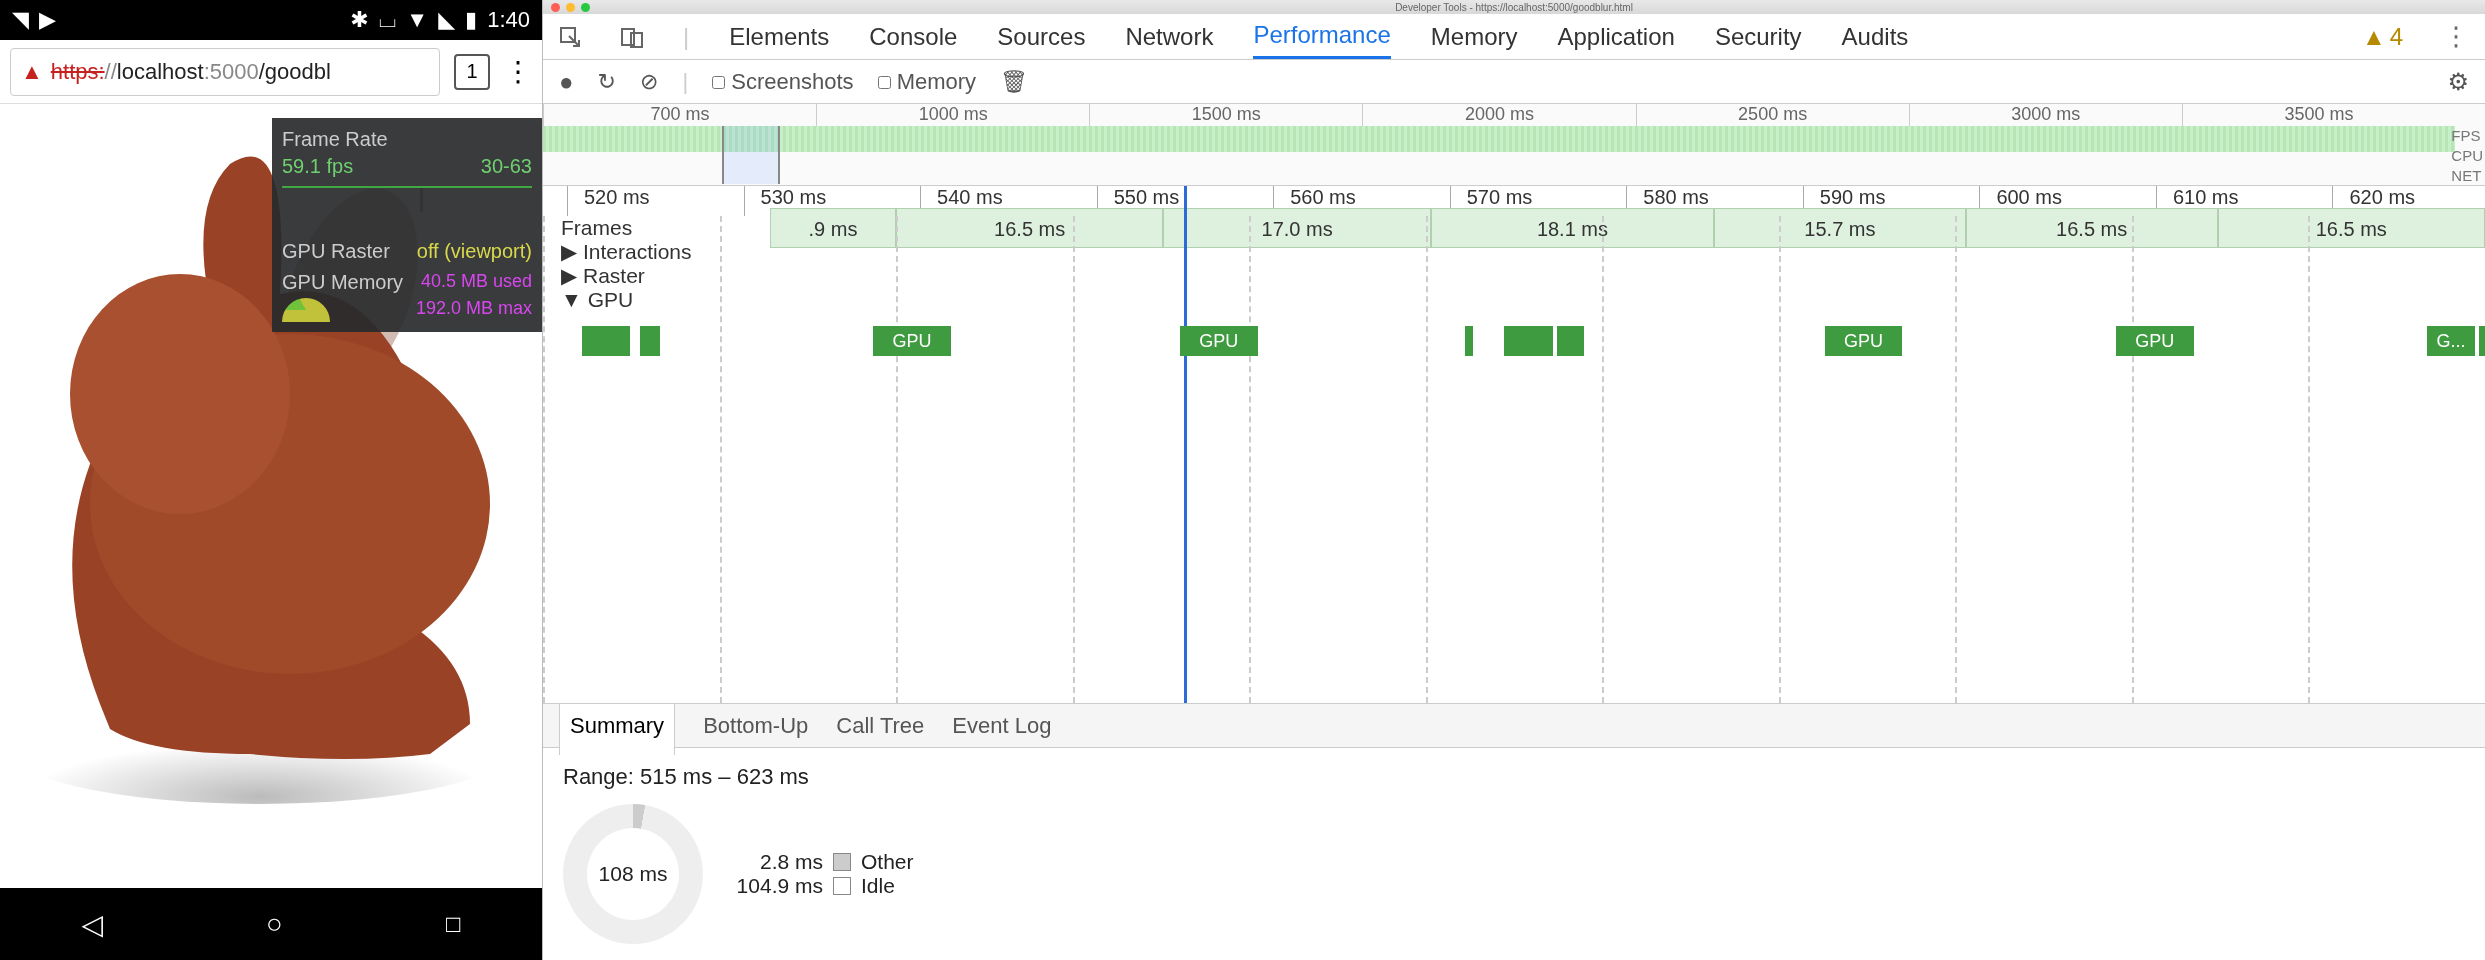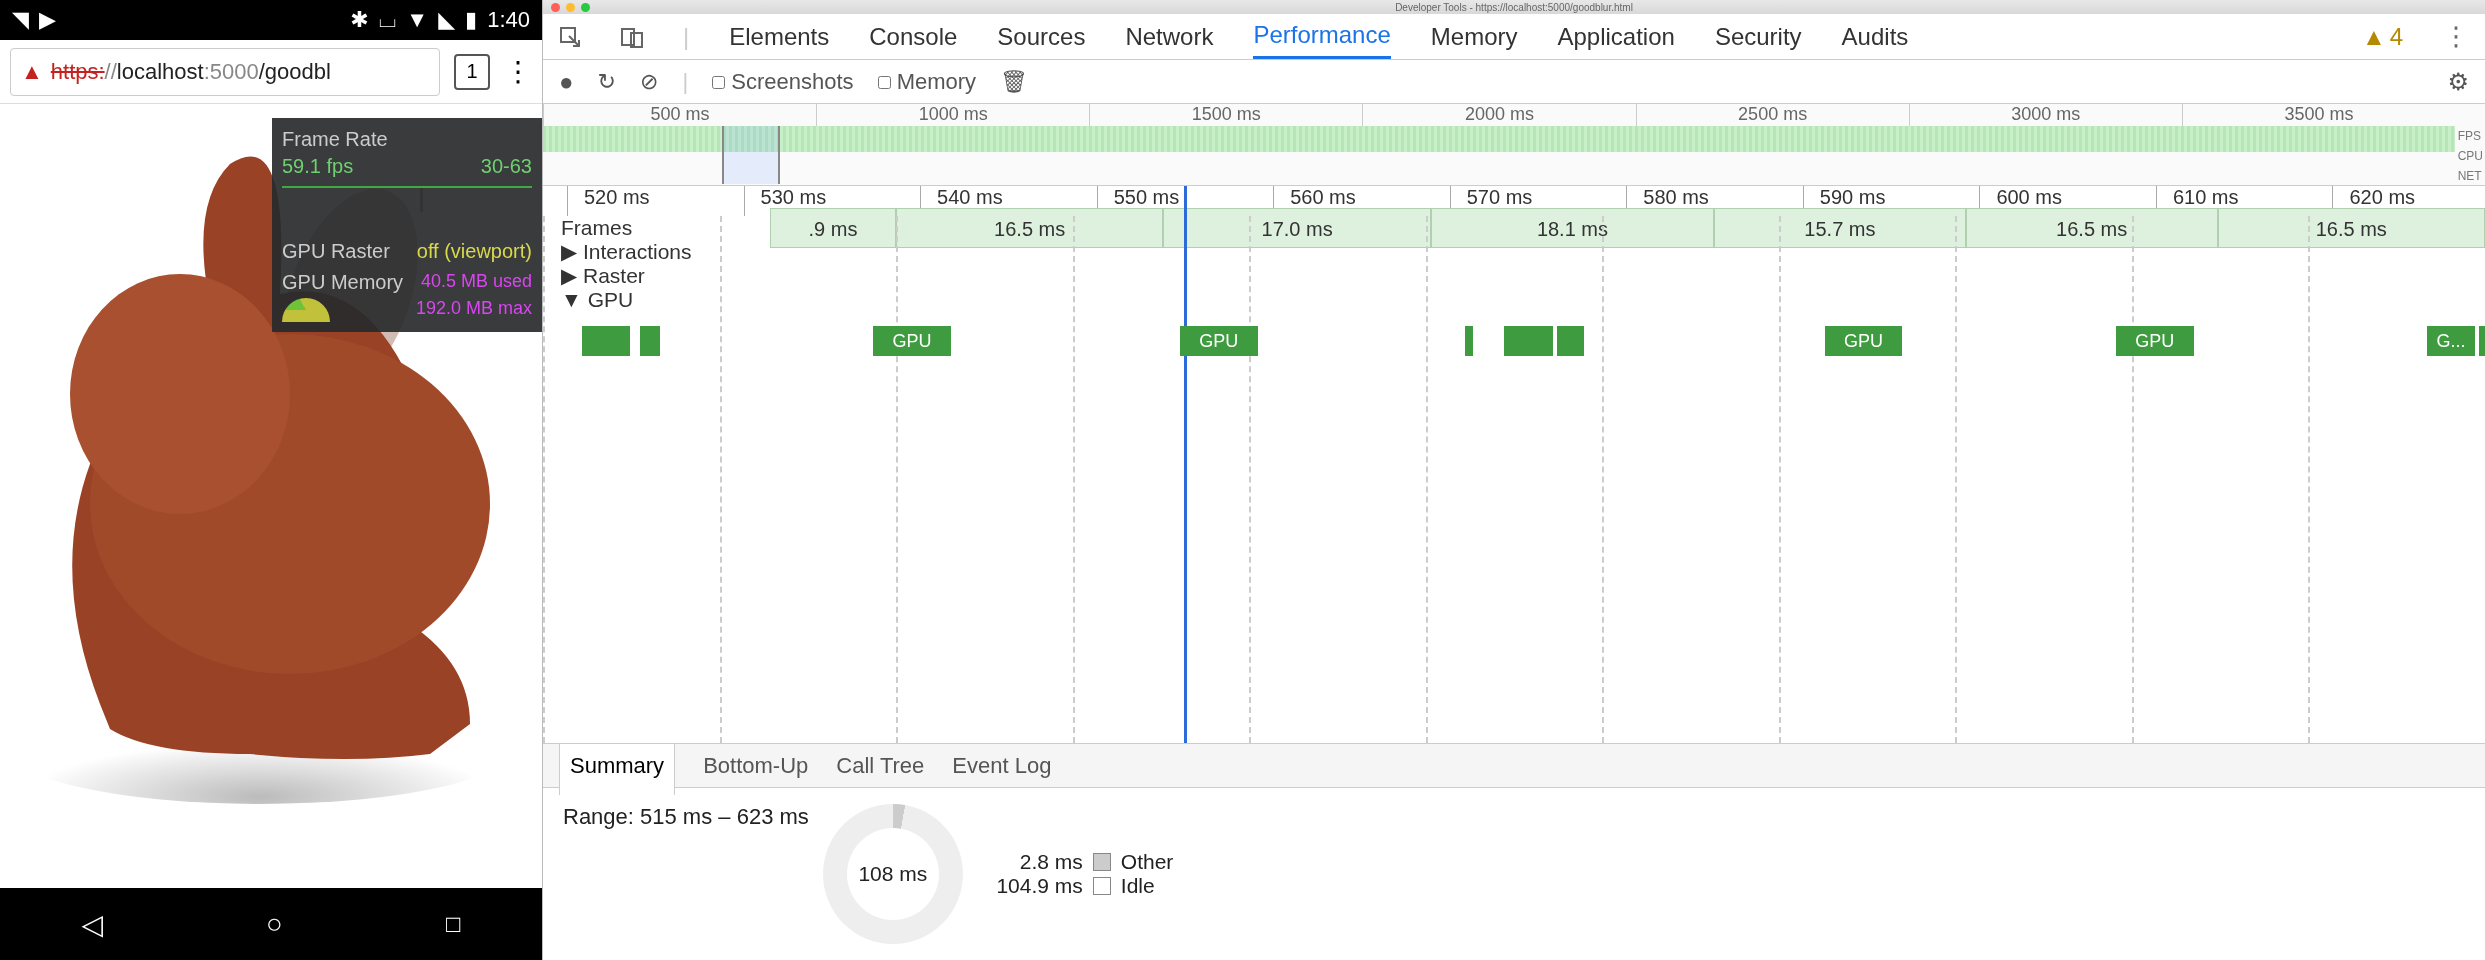--- a/index.html
+++ b/index.html
@@ -31,36 +31,36 @@
 .tabs .tab { height: 100%; display: flex; align-items: center; cursor: pointer; }
 .tabs .tab.active { color: #1a73e8; border-bottom: 3px solid #1a73e8; }
 .tabs .spacer { flex: 1; }
 .warn { color: #b58900; display: flex; align-items: center; gap: 4px; }
 .toolbar { height: 44px; border-bottom: 1px solid #ccc; display: flex; align-items: center; padding: 0 16px; gap: 24px; font-size: 22px; color: #555; }
 .overview { height: 82px; border-bottom: 1px solid #ccc; position: relative; background: #fafafa; }
 .overview .ticks { display: flex; position: absolute; top: 0; left: 0; right: 30px; height: 22px; font-size: 18px; color: #666; }
 .overview .ticks span { flex: 1; text-align: center; border-left: 1px solid #ccc; }
 .overview .band { position: absolute; left: 0; right: 30px; top: 22px; height: 26px; background: repeating-linear-gradient(90deg,#b6e6b6 0 3px,#c8f0c8 3px 6px); }
 .overview .sel { position: absolute; top: 22px; height: 58px; background: rgba(130,170,255,0.18); border-left: 2px solid #888; border-right: 2px solid #888; }
-.overview .labels { position: absolute; right: 2px; top: 22px; font-size: 12px; color: #777; line-height: 20px; }
+.overview .labels { position: absolute; right: 2px; top: 22px; font-size: 15px; color: #777; line-height: 20px; }
 .timeline { flex: 1; position: relative; overflow: hidden; background: #fff; border-bottom: 1px solid #ccc; }
 .tl-ticks { height: 30px; display: flex; font-size: 20px; color: #333; }
 .tl-ticks span { flex: 1; padding-left: 16px; border-left: 1px solid #aaa; margin-left: 24px; }
 .gridlines { position: absolute; top: 30px; bottom: 0; left: 0; right: 0; display: flex; pointer-events: none; }
 .gridlines span { flex: 1; border-left: 2px dashed #ccc; }
 .playhead { position: absolute; top: 0; bottom: 0; width: 3px; background: #2d6cd8; }
 .track { display: flex; align-items: center; height: 24px; font-size: 21px; }
 .track .lbl { width: 200px; padding-left: 18px; color: #333; }
 .frames-row { display: flex; height: 40px; }
 .frames-row .fr { background: #def0de; border: 1px solid #b0d0b0; text-align: center; font-size: 20px; color: #333; line-height: 40px; }
 .gpu-row { position: relative; height: 60px; }
 .gpu-blk { position: absolute; top: 14px; height: 30px; background: #3f9b3f; color: #fff; font-size: 18px; text-align: center; line-height: 30px; }
 .bottom-tabs { height: 44px; border-bottom: 1px solid #ccc; display: flex; align-items: center; padding: 0 16px; gap: 28px; font-size: 22px; color: #555; background: #f5f5f5; }
 .bottom-tabs .btab.active { background: #fff; padding: 16px 10px; border: 1px solid #ccc; border-bottom: none; color: #000; }
-.summary { padding: 16px 20px; font-size: 22px; color: #222; display: flex; flex-direction: row; gap: 14px; }
+.summary { padding: 16px 20px; font-size: 22px; color: #222; display: flex; flex-direction: column; gap: 14px; }
 .summary-body { display: flex; align-items: center; gap: 30px; }
 .donut { width: 140px; height: 140px; border-radius: 50%; background: conic-gradient(#ccc 0 10deg,#eee 10deg 360deg); display: flex; align-items: center; justify-content: center; font-size: 21px; position: relative; }
 .donut::after { content: ""; width: 92px; height: 92px; background: #fff; border-radius: 50%; position: absolute; }
 .donut span { position: relative; z-index: 1; }
 .legend-row { display: flex; align-items: center; gap: 10px; font-size: 21px; }
 .sw { width: 18px; height: 18px; border: 1px solid #888; }
 svg { display: block; }
 .icon-btn { cursor: pointer; }
 </style>
 </head>
@@ -169,21 +169,21 @@
     <span style="color:#ccc">|</span>
     <label><input type="checkbox" style=""> <span>Screenshots</span></label>
     <label><input type="checkbox" style=""> <span>Memory</span></label>
     <span class="icon-btn" style="font-size:22px">🗑</span>
     <div class="spacer" style="flex:1"></div>
     <span class="icon-btn" style="font-size:24px">⚙</span>
   </div>
 
   <div class="overview">
     <div class="ticks" id="ov-ticks">
-        <span>500 ms</span>
+        <span>700 ms</span>
         <span>1000 ms</span>
         <span>1500 ms</span>
         <span>2000 ms</span>
         <span>2500 ms</span>
         <span>3000 ms</span>
         <span>3500 ms</span>
       </div>
     <div class="band"></div>
     <div class="sel" id="ov-sel" style="left: 9.2%; width: 3%;"></div>
     <div class="labels">

